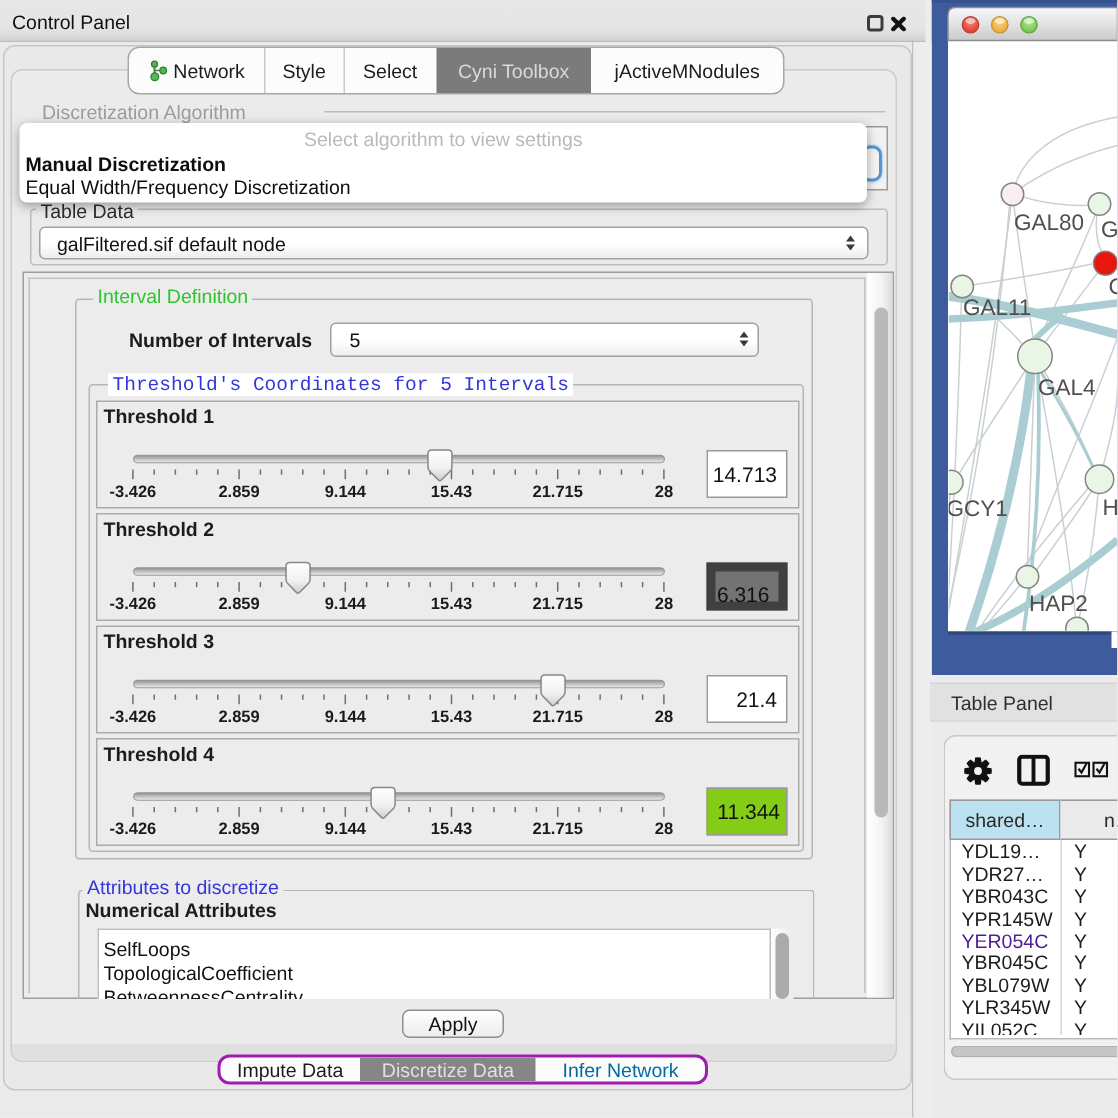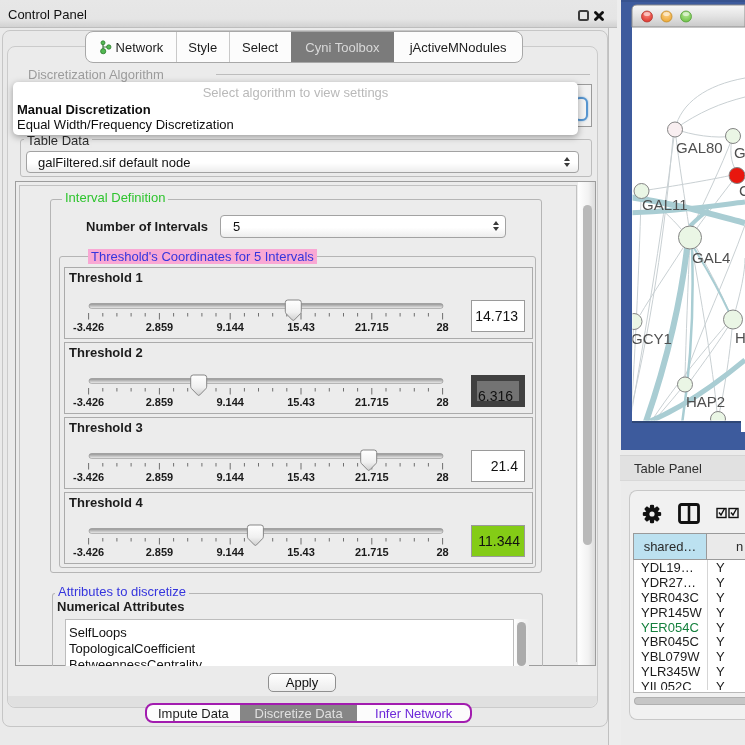--- a/index.html
+++ b/index.html
@@ -65,21 +65,21 @@
 
 <div class="abs" style="left:50px;top:199px;width:492px;height:374px;border:1px solid #b5b5b5;border-radius:3px;box-sizing:border-box;"></div>
 <div class="abs" style="left:62px;top:190px;background:#ececec;padding:0 3px;color:#2ec42e;">Interval Definition</div>
 
 <div class="abs" style="left:86px;top:219px;font-weight:bold;color:#1c1c1c;">Number of Intervals</div>
 <div class="abs combo" style="left:220px;top:215px;width:286px;height:23px;background:linear-gradient(180deg,#ffffff 55%,#ededed);border:1px solid #a2a2a2;border-radius:4px;box-sizing:border-box;"></div>
 <div class="abs" style="left:233px;top:219px;color:#111;">5</div>
 <div class="abs spin" style="left:493px;top:220px;"></div>
 
 <div class="abs" style="left:59px;top:256px;width:477px;height:312px;border:1px solid #b5b5b5;border-radius:3px;box-sizing:border-box;"></div>
-<div class="abs" style="left:88px;top:249px;background:#f9a8d4;padding:0 3px;color:#3535dd;">Threshold's Coordinates for 5 Intervals</div>
+<div class="abs" style="left:72px;top:249px;background:#ffffff;padding:0 3px;color:#3535dd;font-family:Liberation Mono, monospace;">Threshold's Coordinates for 5 Intervals</div>
 
 <svg width="0" height="0" style="position:absolute;">
     <defs>
 <linearGradient id="trk" x1="0" y1="0" x2="0" y2="1">
         <stop offset="0" stop-color="#909090"></stop>
         <stop offset="1" stop-color="#efefef"></stop>
       </linearGradient>
 <linearGradient id="tg" x1="0" y1="0" x2="0" y2="1">
         <stop offset="0" stop-color="#ffffff"></stop>
         <stop offset="0.6" stop-color="#f0f0f0"></stop>
@@ -155,21 +155,21 @@
   <div style="padding:5px 0 0 3px;line-height:16px;color:#111;">SelfLoops<br>TopologicalCoefficient<br>BetweennessCentrality</div>
 </div>
 <div class="abs" style="left:514px;top:619px;width:15px;height:47px;background:linear-gradient(90deg,#fdfdfd,#ececec);"></div>
 <div class="abs" style="left:517px;top:622px;width:9px;height:44px;background:#ababab;border-radius:5px;"></div>
 
 <div class="abs" style="left:268px;top:673px;width:68px;height:19px;background:linear-gradient(180deg,#ffffff,#ececec);border:1px solid #8f8f8f;border-radius:5px;box-sizing:border-box;text-align:center;line-height:17px;color:#111;">Apply</div>
 
 <div class="abs" style="left:145px;top:703px;width:327px;height:20px;background:#fcfcfc;border:2px solid #a21caf;border-radius:8px;box-sizing:border-box;overflow:hidden;display:flex;z-index:30;">
   <div style="width:94px;display:flex;align-items:center;justify-content:center;color:#1c1c1c;">Impute Data</div>
   <div style="width:119px;display:flex;align-items:center;justify-content:center;background:#868686;color:#e0e0e0;">Discretize Data</div>
-  <div style="width:114px;display:flex;align-items:center;justify-content:center;color:#6d28d9;">Infer Network</div>
+  <div style="width:114px;display:flex;align-items:center;justify-content:center;color:#0369a1;">Infer Network</div>
 </div>
 
 <div class="abs" style="left:13px;top:82px;width:565px;height:53px;background:#fff;border-radius:5px;box-shadow:0 2px 7px rgba(0,0,0,0.35);z-index:20;"></div>
 <div class="abs" style="left:13px;top:85px;width:565px;text-align:center;color:#b9b9b9;z-index:21;">Select algorithm to view settings</div>
 <div class="abs" style="left:17px;top:102px;font-weight:bold;color:#0d0d0d;z-index:21;">Manual Discretization</div>
 <div class="abs" style="left:17px;top:117px;color:#0d0d0d;z-index:21;">Equal Width/Frequency Discretization</div>
 
 <div class="abs" style="left:615px;top:351px;width:6px;height:10px;color:#8a8a8a;font-size:10px;">›</div>
 
 <svg class="abs" style="left:621px;top:0px;" width="124" height="450" viewBox="0 0 124 450">
@@ -305,21 +305,21 @@
 <div class="abs" style="left:707px;top:560px;width:1px;height:130px;background:#d5d5d5;"></div>
 <div class="abs" style="left:633px;top:560px;width:92px;height:130px;overflow:hidden;">
     <div style="position:absolute;left:8px;top:0px;color:#1c1c1c;">YDL19…</div>
     <div style="position:absolute;left:83px;top:0px;color:#1c1c1c;">YDL1</div>
     <div style="position:absolute;left:8px;top:15px;color:#1c1c1c;">YDR27…</div>
     <div style="position:absolute;left:83px;top:15px;color:#1c1c1c;">YDR2</div>
     <div style="position:absolute;left:8px;top:30px;color:#1c1c1c;">YBR043C</div>
     <div style="position:absolute;left:83px;top:30px;color:#1c1c1c;">YBR0</div>
     <div style="position:absolute;left:8px;top:45px;color:#1c1c1c;">YPR145W</div>
     <div style="position:absolute;left:83px;top:45px;color:#1c1c1c;">YPR1</div>
-    <div style="position:absolute;left:8px;top:60px;color:#15803d;">YER054C</div>
+    <div style="position:absolute;left:8px;top:60px;color:#4c1d95;">YER054C</div>
     <div style="position:absolute;left:83px;top:60px;color:#1c1c1c;">YER0</div>
     <div style="position:absolute;left:8px;top:74px;color:#1c1c1c;">YBR045C</div>
     <div style="position:absolute;left:83px;top:74px;color:#1c1c1c;">YBR0</div>
     <div style="position:absolute;left:8px;top:89px;color:#1c1c1c;">YBL079W</div>
     <div style="position:absolute;left:83px;top:89px;color:#1c1c1c;">YBL0</div>
     <div style="position:absolute;left:8px;top:104px;color:#1c1c1c;">YLR345W</div>
     <div style="position:absolute;left:83px;top:104px;color:#1c1c1c;">YLR3</div>
     <div style="position:absolute;left:8px;top:119px;color:#1c1c1c;">YIL052C</div>
     <div style="position:absolute;left:83px;top:119px;color:#1c1c1c;">YIL0</div>
   </div>

